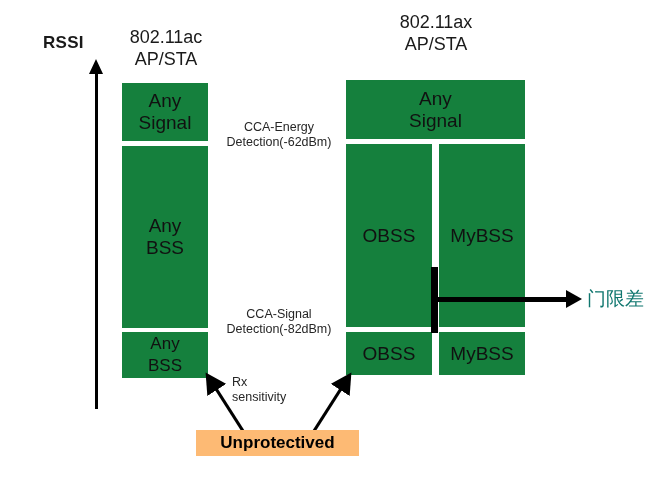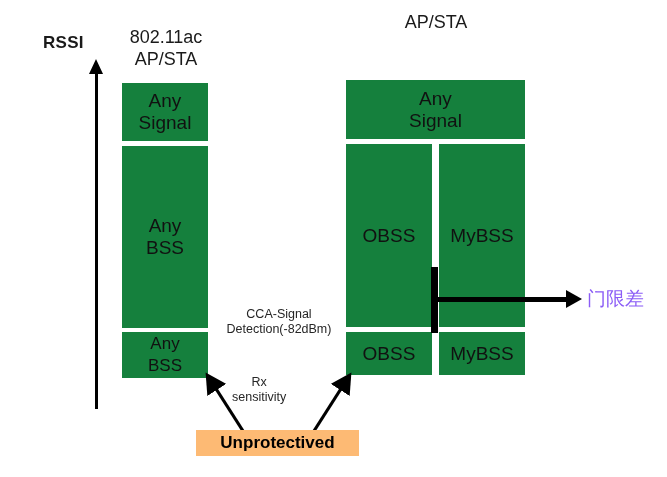--- a/index.html
+++ b/index.html
@@ -37,25 +37,24 @@
   .cca-label {
     text-align: center;
     font-size: 12.5px;
     line-height: 15px;
     color: #262626;
   }
   .rx-label {
     font-size: 12.5px;
     line-height: 15px;
     color: #262626;
-    text-align: center;
   }
   .threshold-label {
     font-size: 19px;
-    color: #8b5cf6;
+    color: #0f766e;
     font-family: "DejaVu Sans", sans-serif;
   }
 
   
   .cell {
     background: #15803d;
     color: #111111;
     display: flex;
     align-items: center;
     justify-content: center;
@@ -143,20 +142,21 @@
     <span style="white-space:pre-line;">Any
 BSS</span>
   </div>
 
   <div class="abs cell sm" style="left:122px; top:332px; width:86px; height:46px;">
     <span style="white-space:pre-line;">Any
 BSS</span>
   </div>
 
   <div class="abs col-title" style="left:382px; top:11px; width:108px;">
+    <div>802.11ax</div>
     <div>AP/STA</div>
   </div>
 
   <div class="abs cell" style="left:346px; top:80px; width:179px; height:59px;">
     <span style="white-space:pre-line;">Any
 Signal</span>
   </div>
 
   <div class="abs cell" style="left:346px; top:144px; width:86px; height:183px;">
     <span>OBSS</span>
@@ -167,20 +167,22 @@
   </div>
 
   <div class="abs cell" style="left:346px; top:332px; width:86px; height:43px;">
     <span>OBSS</span>
   </div>
 
   <div class="abs cell" style="left:439px; top:332px; width:86px; height:43px;">
     <span>MyBSS</span>
   </div>
 
+  <div class="abs cca-label" style="left:205px; top:120px; width:148px; white-space:pre-line;">CCA-Energy
+Detection(-62dBm)</div>
 
   <div class="abs cca-label" style="left:205px; top:307px; width:148px; white-space:pre-line;">CCA-Signal
 Detection(-82dBm)</div>
 
   <div class="abs rx-label" style="left:232px; top:375px; white-space:pre-line;">Rx
 sensitivity</div>
 
   <svg class="overlay" viewBox="0 0 667 477">
     <defs>
       <marker id="ah" markerWidth="7" markerHeight="7" refX="2.2" refY="3.5" orient="auto" markerUnits="strokeWidth">

